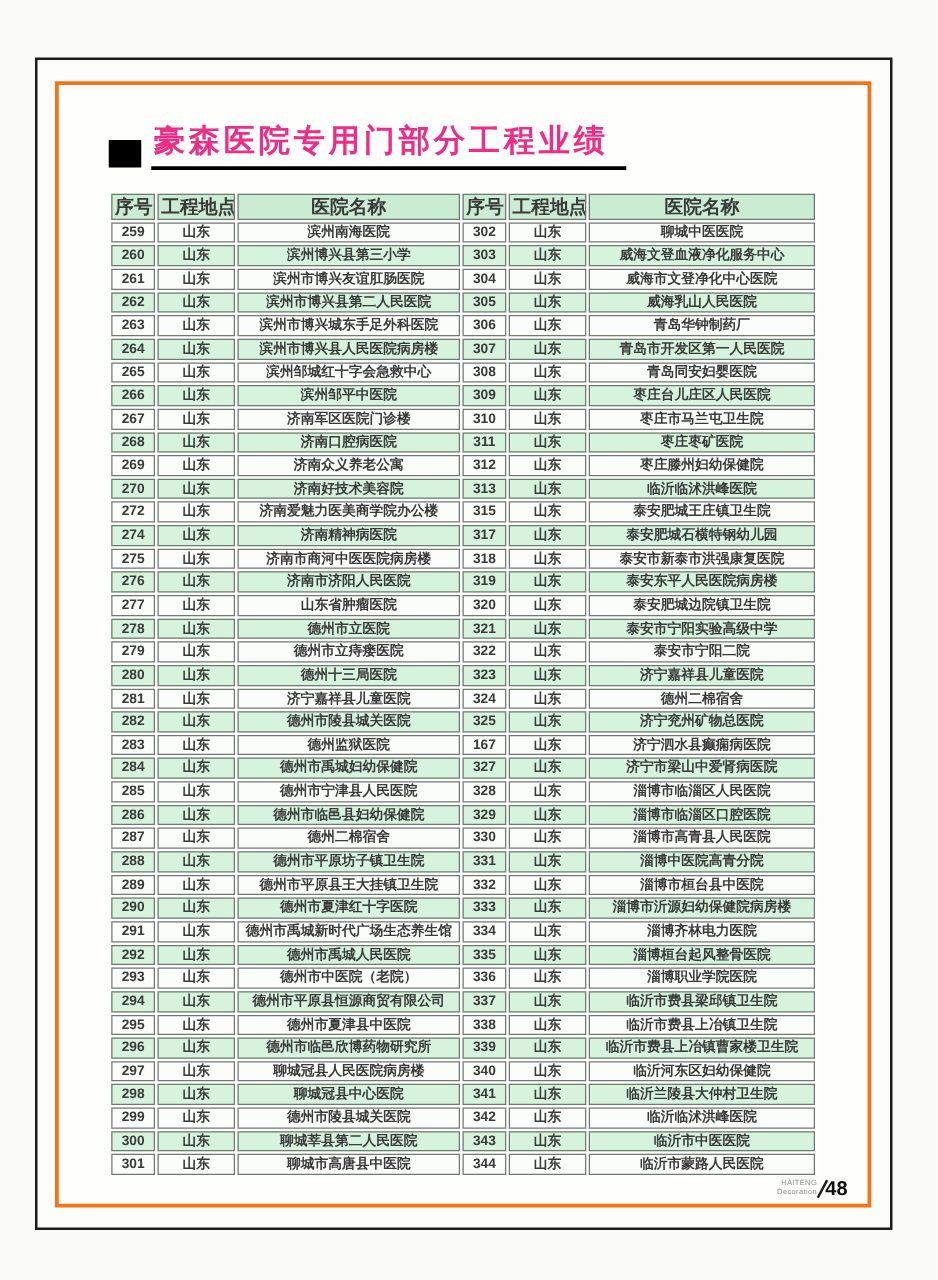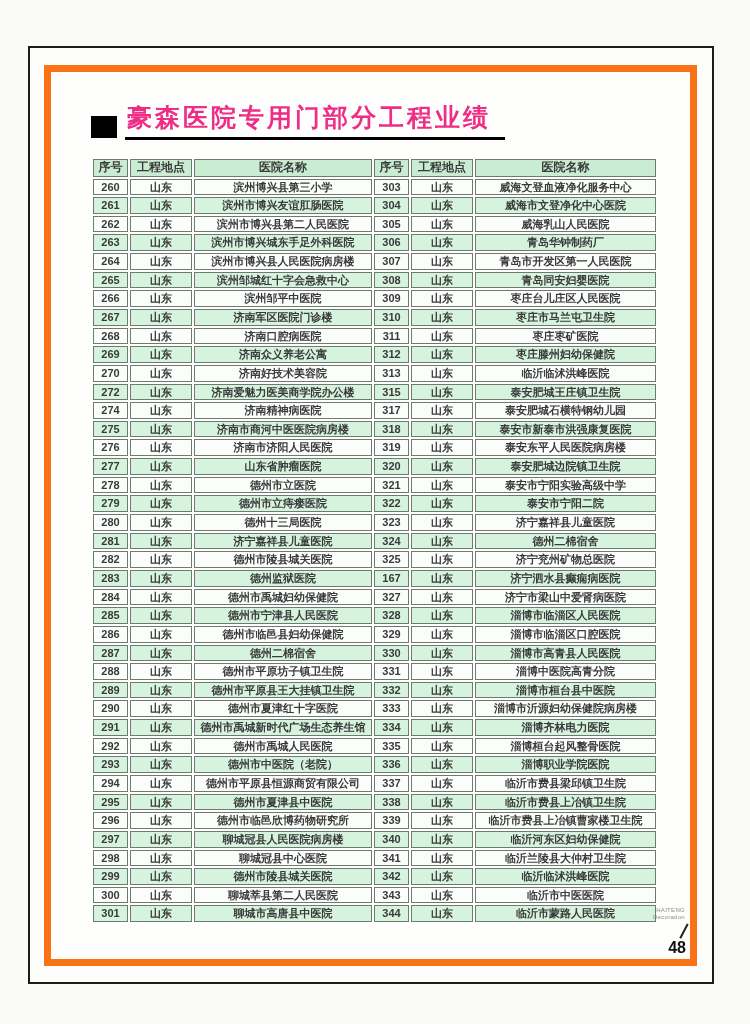--- a/index.html
+++ b/index.html
@@ -18,21 +18,21 @@
     color:var(--text-color);
     position:relative;
     overflow:hidden;
   }
   .outer-frame{
     position:absolute;left:28px;top:46px;width:686px;height:938px;
     border:2px solid #1c1c1c;background:#fdfdfc;
   }
   .inner-frame{
     position:absolute;left:14px;top:17px;width:653px;height:901px;
-    border:7px solid #f97316;background:#fefefd;
+    border:3px solid #f97316;background:#fefefd;
   }
   .title-block{
     margin:32px 0 0 40px;
     display:flex;align-items:flex-end;
   }
   .title-square{
     width:26px;height:22px;background:#000;
     margin-right:8px;margin-bottom:2px;
   }
   .page-title{
@@ -47,30 +47,30 @@
     table-layout:fixed;width:556px;
     background:#fff;
   }
   th,td{
     border:1px solid var(--cell-border);
     font-size:11px;text-align:center;vertical-align:middle;
     padding:1px 2px;height:14px;line-height:1.15;
     font-weight:600;color:var(--text-color);
     overflow:hidden;white-space:nowrap;
   }
-  thead th{background:var(--header-bg);height:18px;font-size:12px;}
+  thead th{background:var(--header-bg);height:18px;font-size:15px;}
   tbody tr:nth-child(odd) td{background:var(--row-white);}
   tbody tr:nth-child(even) td{background:var(--row-green);}
   col.c-no{width:35px;}
   col.c-loc{width:62px;}
   col.c-name{width:178px;}
   col.c-name2{width:181px;}
   .footer{
-    position:absolute;right:4px;bottom:3px;
-    display:flex;align-items:flex-end;flex-direction:column;
+    position:absolute;right:16px;bottom:3px;
+    display:flex;align-items:flex-end;
   }
   .footer-brand{
     display:flex;flex-direction:column;align-items:flex-end;
     font-size:6px;color:#8a8a8a;line-height:1.2;letter-spacing:.3px;
     margin-right:1px;margin-bottom:2px;
   }
   .footer-slash{
     width:1.5px;height:16px;background:#222;
     transform:rotate(28deg);margin:0 2px 1px 2px;
   }
@@ -103,20 +103,28 @@
           <th>序号</th>
           <th>工程地点</th>
           <th>医院名称</th>
           <th>序号</th>
           <th>工程地点</th>
           <th>医院名称</th>
         </tr>
       </thead>
       <tbody>
           <tr>
+            <td>259</td>
+            <td>山东</td>
+            <td>滨州南海医院</td>
+            <td>302</td>
+            <td>山东</td>
+            <td>聊城中医医院</td>
+          </tr>
+          <tr>
             <td>260</td>
             <td>山东</td>
             <td>滨州博兴县第三小学</td>
             <td>303</td>
             <td>山东</td>
             <td>威海文登血液净化服务中心</td>
           </tr>
           <tr>
             <td>261</td>
             <td>山东</td>

